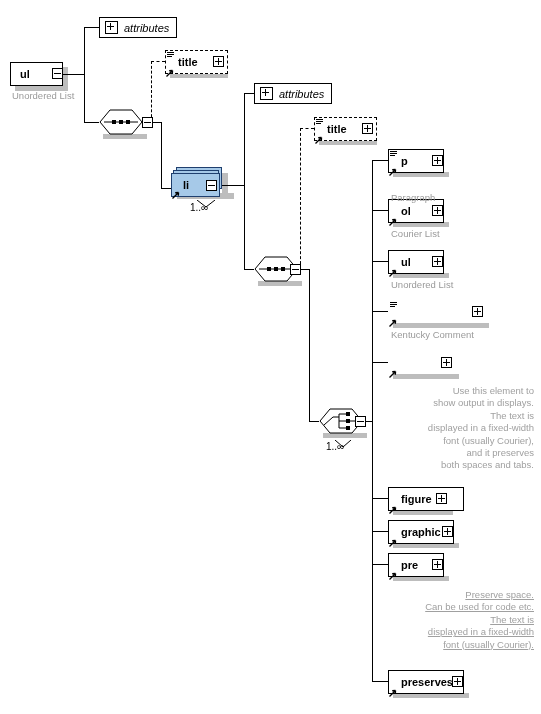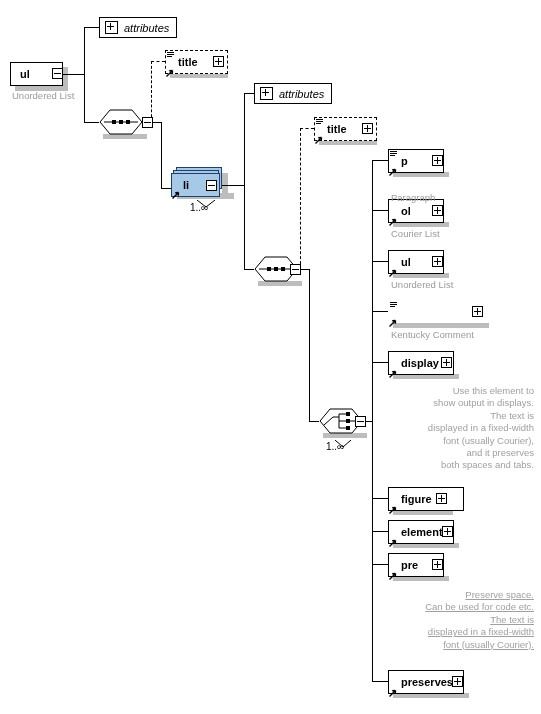--- a/index.html
+++ b/index.html
@@ -293,23 +293,20 @@
   <div class="garrow" style="left:389px;top:313px;">
     <svg width="8" height="8" viewBox="0 0 8 8">
         <path d="M0.5 7.5 L6.5 1.5 M6.5 1.5 L3.2 1.7 M6.5 1.5 L6.3 4.8" stroke="#000" stroke-width="1.4" fill="none"></path>
       </svg>
   </div>
   <div class="tgl plus" style="left:472px;top:306px;"></div>
   <div class="cap" style="left:391px;top:329px;">Kentucky Comment</div>
 
   <div class="ln lnh" style="left:372px;top:362px;width:16px;"></div>
   <div class="shadow" style="left:393px;top:374px;width:66px;height:5px;"></div>
-  <div class="ebox" style="left:388px;top:351px;width:66px;padding-left:12px;">
-    <span class="lbl">display</span>
-  </div>
   <div class="garrow" style="left:389px;top:364px;">
     <svg width="8" height="8" viewBox="0 0 8 8">
         <path d="M0.5 7.5 L6.5 1.5 M6.5 1.5 L3.2 1.7 M6.5 1.5 L6.3 4.8" stroke="#000" stroke-width="1.4" fill="none"></path>
       </svg>
   </div>
   <div class="tgl plus" style="left:441px;top:357px;"></div>
 
   <div class="annot" style="left:379px;top:385px;width:155px;">Use this element to
 show output in displays.
 The text is
@@ -326,21 +323,21 @@
   <div class="garrow" style="left:389px;top:500px;">
     <svg width="8" height="8" viewBox="0 0 8 8">
         <path d="M0.5 7.5 L6.5 1.5 M6.5 1.5 L3.2 1.7 M6.5 1.5 L6.3 4.8" stroke="#000" stroke-width="1.4" fill="none"></path>
       </svg>
   </div>
   <div class="tgl plus" style="left:436px;top:493px;"></div>
 
   <div class="ln lnh" style="left:372px;top:531px;width:16px;"></div>
   <div class="shadow" style="left:393px;top:543px;width:66px;height:5px;"></div>
   <div class="ebox" style="left:388px;top:520px;width:66px;padding-left:12px;">
-    <span class="lbl">element</span>
+    <span class="lbl">graphic</span>
   </div>
   <div class="garrow" style="left:389px;top:533px;">
     <svg width="8" height="8" viewBox="0 0 8 8">
         <path d="M0.5 7.5 L6.5 1.5 M6.5 1.5 L3.2 1.7 M6.5 1.5 L6.3 4.8" stroke="#000" stroke-width="1.4" fill="none"></path>
       </svg>
   </div>
   <div class="tgl plus" style="left:442px;top:526px;"></div>
 
   <div class="ln lnh" style="left:372px;top:564px;width:16px;"></div>
   <div class="shadow" style="left:393px;top:576px;width:56px;height:5px;"></div>

